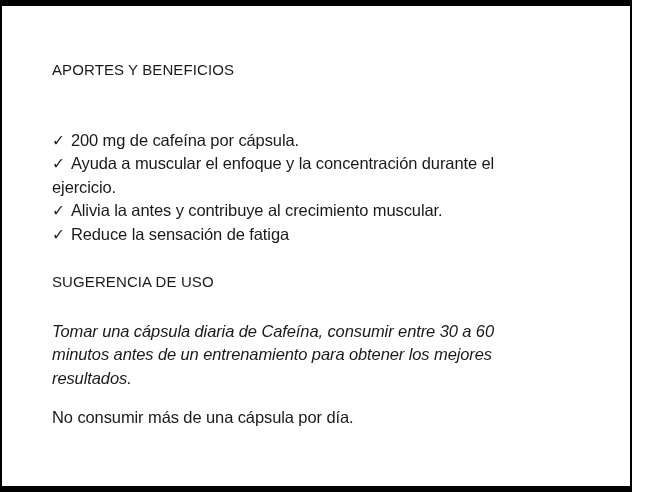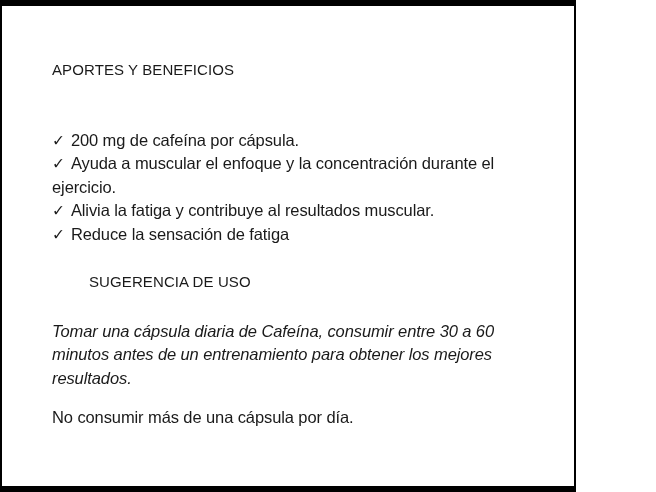--- a/index.html
+++ b/index.html
@@ -2,21 +2,21 @@
 <html><head>
 <meta charset="utf-8">
 <style>
   html, body {
     margin: 0;
     padding: 0;
     background: #ffffff;
   }
   .page {
     position: relative;
-    width: 576px;
+    width: 632px;
     height: 492px;
     background: #ffffff;
     overflow: hidden;
     font-family: "Liberation Sans", "DejaVu Sans", sans-serif;
     color: #1a1a1a;
   }
   
   .bar-top, .bar-bottom {
     position: absolute;
     left: 0;
@@ -39,21 +39,21 @@
   
   .heading {
     position: absolute;
     left: 52px;
     font-size: 15px;
     line-height: 19px;
     letter-spacing: 0.1px;
     white-space: nowrap;
   }
   .heading-benefits { top: 60px; }
-  .heading-usage { top: 272px; margin-left: 37px; }
+  .heading-usage { top: 272px; }
 
   .benefit-list {
     position: absolute;
     left: 52px;
     top: 98px;
     font-size: 16.5px;
     line-height: 23.4px;
     letter-spacing: -0.1px;
     margin-top: 31px;
   }
@@ -101,21 +101,21 @@
     <div class="benefit-line">
       <span class="check-icon">✓</span><span>200 mg de cafeína por cápsula.</span>
     </div>
     <div class="benefit-line">
       <span class="check-icon">✓</span><span>Ayuda a muscular el enfoque y la concentración durante el</span>
     </div>
     <div class="benefit-line">
       <span class="check-icon"></span><span>ejercicio.</span>
     </div>
     <div class="benefit-line">
-      <span class="check-icon">✓</span><span>Alivia la fatiga y contribuye al resultados muscular.</span>
+      <span class="check-icon">✓</span><span>Alivia la antes y contribuye al crecimiento muscular.</span>
     </div>
     <div class="benefit-line">
       <span class="check-icon">✓</span><span>Reduce la sensación de fatiga</span>
     </div>
   </div>
 
   <div class="heading heading-usage">SUGERENCIA DE USO</div>
 
   <div class="usage-paragraph">
     <div>Tomar una cápsula diaria de Cafeína, consumir entre 30 a 60</div>

